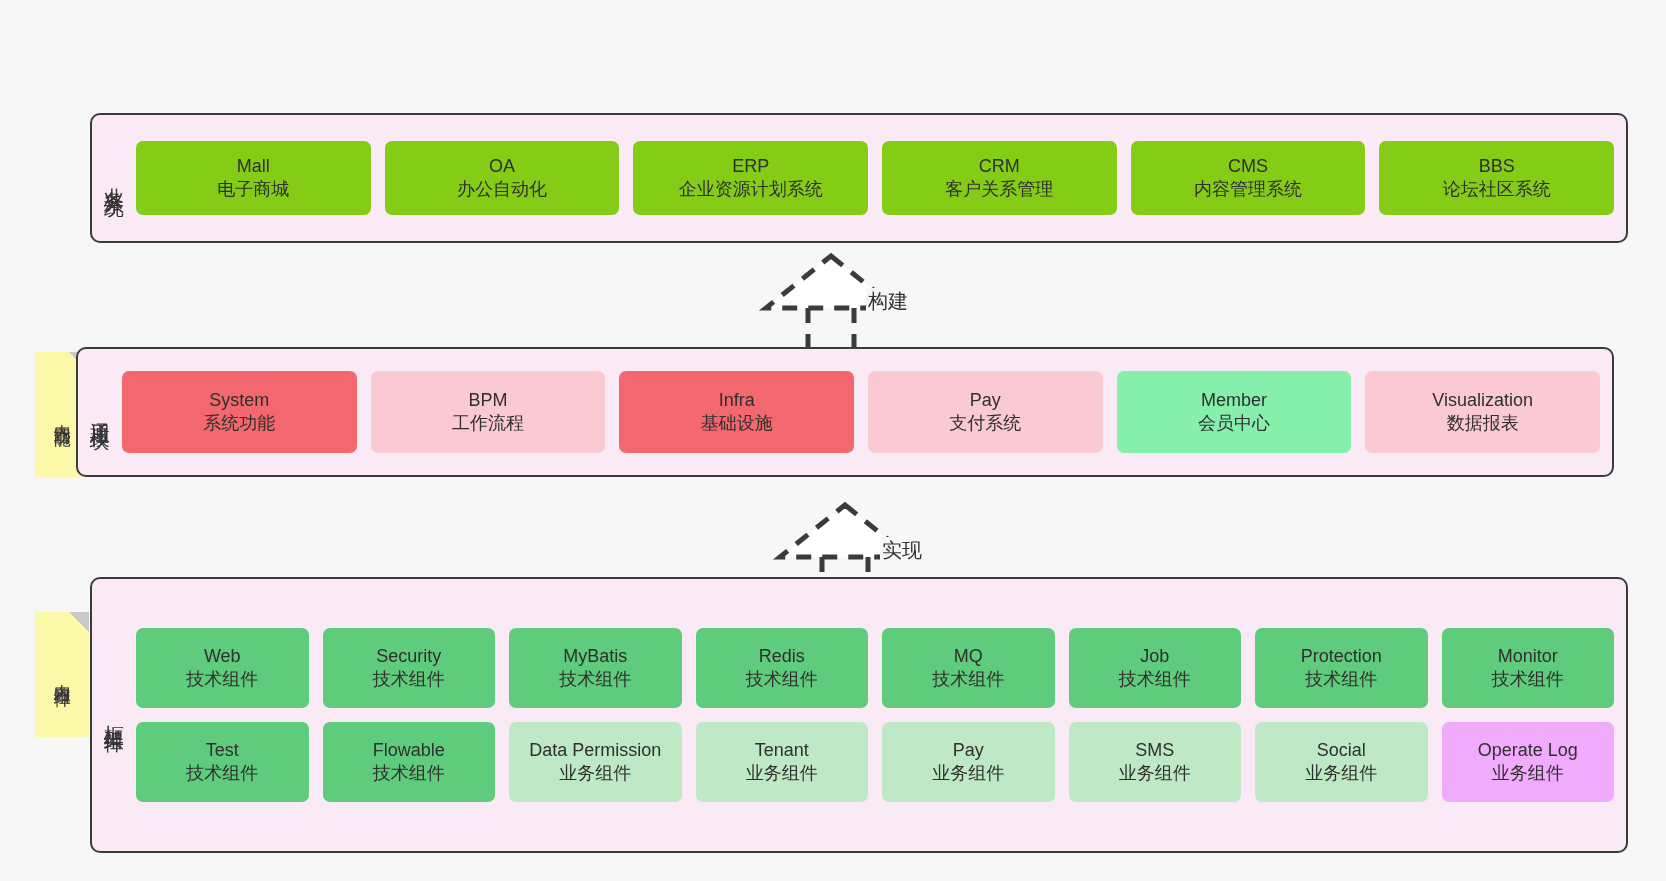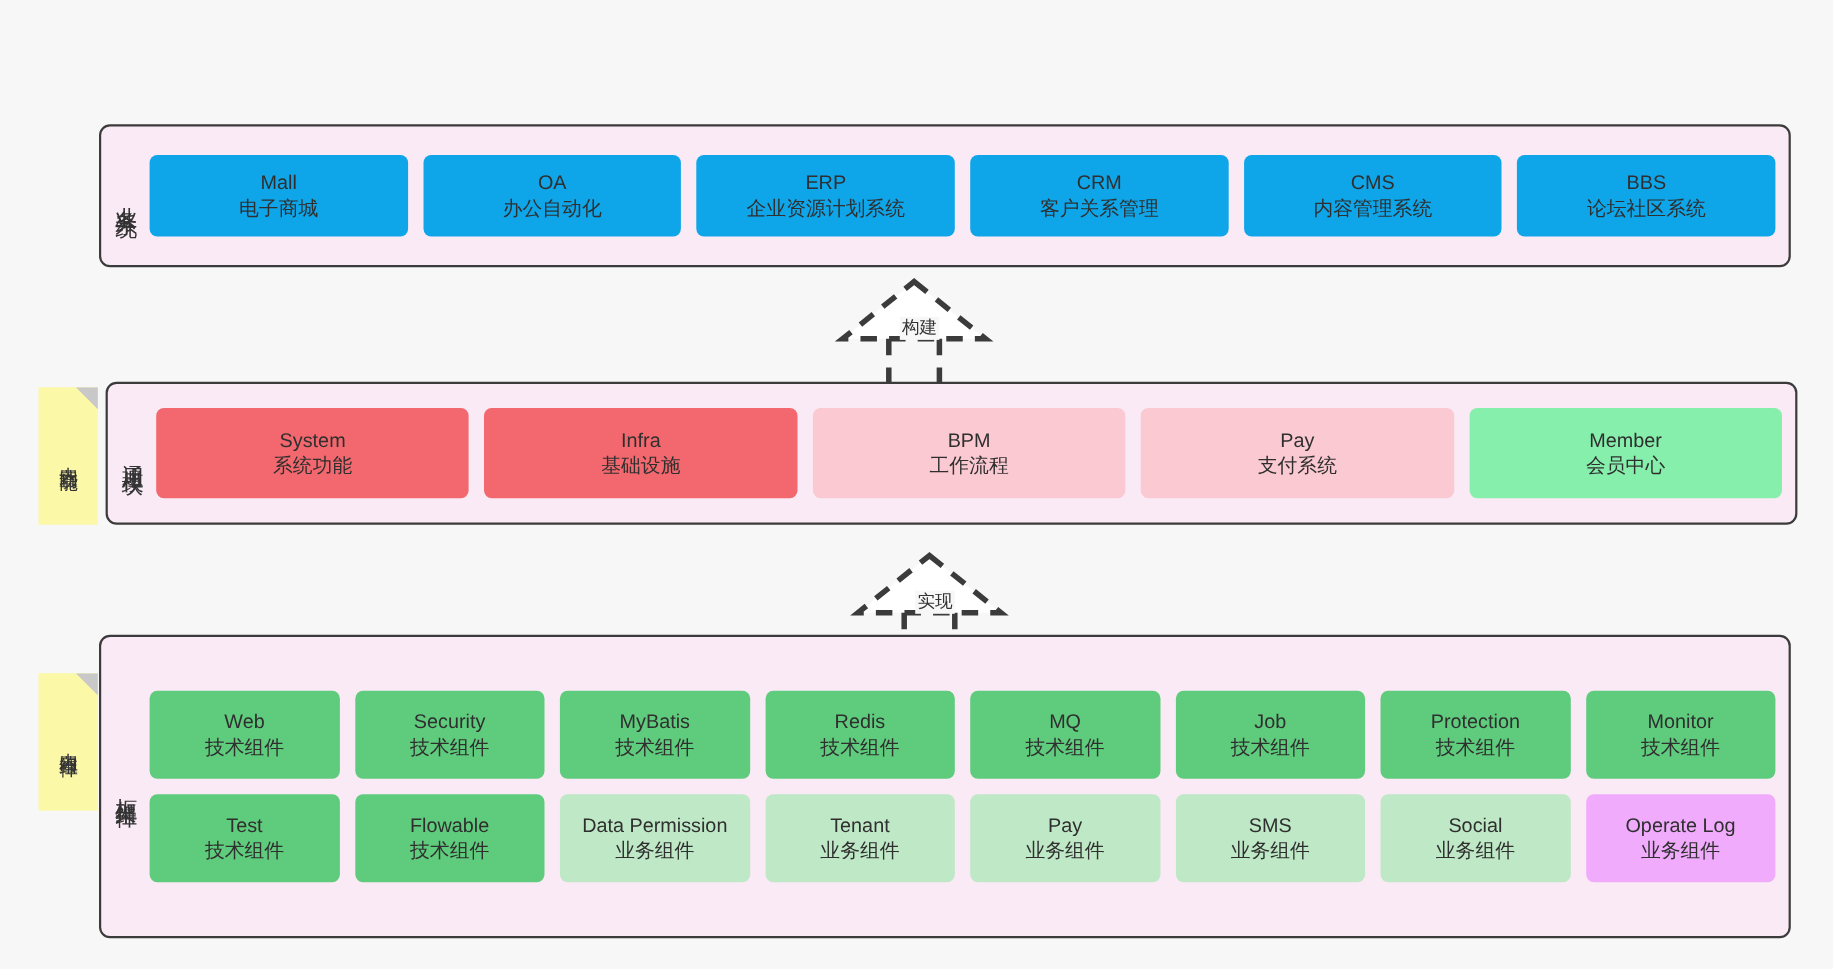--- a/index.html
+++ b/index.html
@@ -62,23 +62,23 @@
     line-height:1.28;
     color:#2f2f2f;
     box-sizing:border-box;
     padding:6px 4px;
   }
   .card .t1{display:block;}
   .card .t2{display:block;}
 
   
   #band-business{left:90px;top:113px;width:1538px;height:130px;}
-  #band-business .card{height:74px;background:#0ea5e9;}
-
-  #band-common{left:96px;top:347px;width:1538px;height:130px;}
+  #band-business .card{height:74px;background:#84cc16;}
+
+  #band-common{left:76px;top:347px;width:1538px;height:130px;}
   #band-common .card{height:82px;}
 
   #band-framework{left:90px;top:577px;width:1538px;height:276px;}
   #band-framework .card{height:80px;}
 
   
   .note{
     position:absolute;
     width:54px;
     background:#fbf8a8;
@@ -103,25 +103,26 @@
     border-left:20px solid transparent;
   }
   #note-common{left:35px;top:352px;height:125px;}
   #note-framework{left:35px;top:612px;height:125px;}
 
   
   .conn{position:absolute;}
   .conn svg{display:block;overflow:visible;}
   .conn-label{
     position:absolute;
-    font-size:16px;
+    font-size:20px;
     color:#333;
     background:#f7f7f7;
     padding:0 2px;
     white-space:nowrap;
+    margin-left:48px;
   }
   #conn-build{left:756px;top:252px;width:150px;height:96px;}
   #conn-build .conn-label{left:62px;top:36px;}
   #conn-impl{left:770px;top:501px;width:150px;height:96px;}
   #conn-impl .conn-label{left:62px;top:36px;}
 </style>
 </head>
 <body>
 
 <div class="canvas">
@@ -170,35 +171,39 @@
     <span>内置功能</span>
   </div>
   <div class="band" id="band-common">
     <div class="band-label">通用模块</div>
     <div class="band-body">
       <div class="row">
         <div class="card" style="background:#f2686e">
           <span class="t1">System</span>
           <span class="t2">系统功能</span>
         </div>
+        <div class="card" style="background:#fbc9d1">
+          <span class="t1">BPM</span>
+          <span class="t2">工作流程</span>
+        </div>
         <div class="card" style="background:#f2686e">
           <span class="t1">Infra</span>
           <span class="t2">基础设施</span>
         </div>
         <div class="card" style="background:#fbc9d1">
-          <span class="t1">BPM</span>
-          <span class="t2">工作流程</span>
-        </div>
-        <div class="card" style="background:#fbc9d1">
           <span class="t1">Pay</span>
           <span class="t2">支付系统</span>
         </div>
         <div class="card" style="background:#86efac">
           <span class="t1">Member</span>
           <span class="t2">会员中心</span>
+        </div>
+        <div class="card" style="background:#fbc9d1">
+          <span class="t1">Visualization</span>
+          <span class="t2">数据报表</span>
         </div>
       </div>
     </div>
   </div>
 
   <div class="conn" id="conn-impl">
     <svg width="150" height="96" viewBox="0 0 150 96">
       <path d="M75 4 L140 56 L10 56 Z" fill="#ffffff" stroke="#3b3b3b" stroke-width="5" stroke-dasharray="15,11" stroke-linejoin="miter"></path>
       <path d="M52 56 L52 96 M98 56 L98 96" fill="none" stroke="#3b3b3b" stroke-width="5" stroke-dasharray="15,11"></path>
     </svg>

